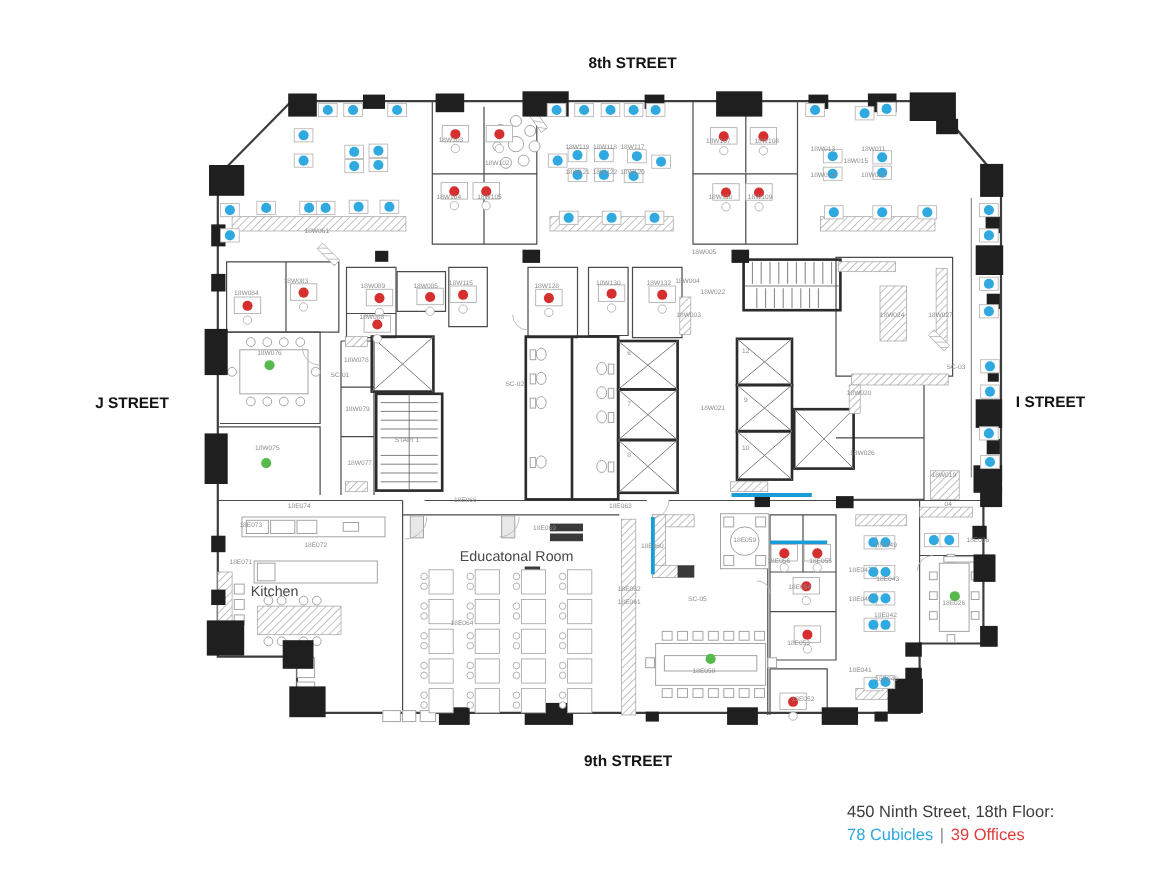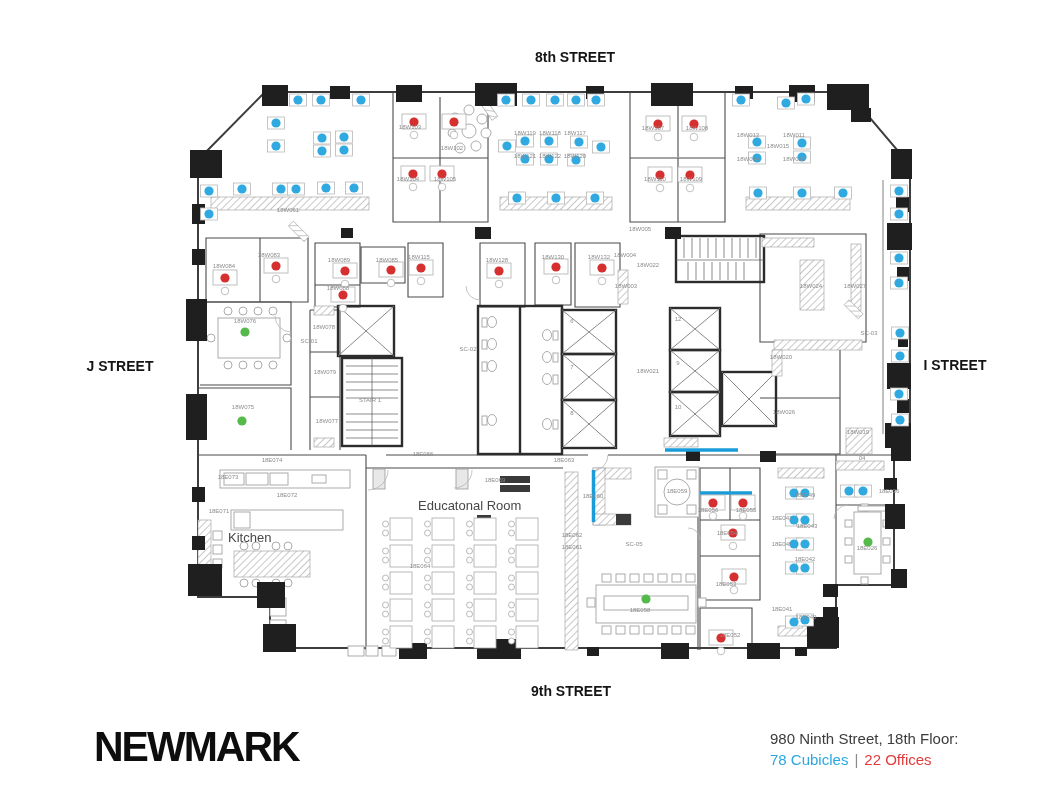--- a/index.html
+++ b/index.html
@@ -634,19 +634,18 @@
 
   <text class="street" x="527" y="62" text-anchor="middle">8th STREET</text>
   <text class="street" x="523" y="696" text-anchor="middle">9th STREET</text>
   <text class="street" x="72" y="371" text-anchor="middle">J STREET</text>
   <text class="street" x="907" y="370" text-anchor="middle">I STREET</text>
   <text class="bigroom" x="180" y="542">Kitchen</text>
   <text class="bigroom" x="370" y="510">Educatonal Room</text>
 </svg>
 
 <div id="footer">
-  <div id="logo">NEWMARK</div>
   <div id="addr">
-    <div>980 Ninth Street, 18th Floor:</div>
-    <div><span class="legend-cubicles">78 Cubicles</span><span class="legend-sep">|</span><span class="legend-offices">22 Offices</span></div>
+    <div>450 Ninth Street, 18th Floor:</div>
+    <div><span class="legend-cubicles">78 Cubicles</span><span class="legend-sep">|</span><span class="legend-offices">39 Offices</span></div>
   </div>
 </div>
 </div>
 
 </body></html>

